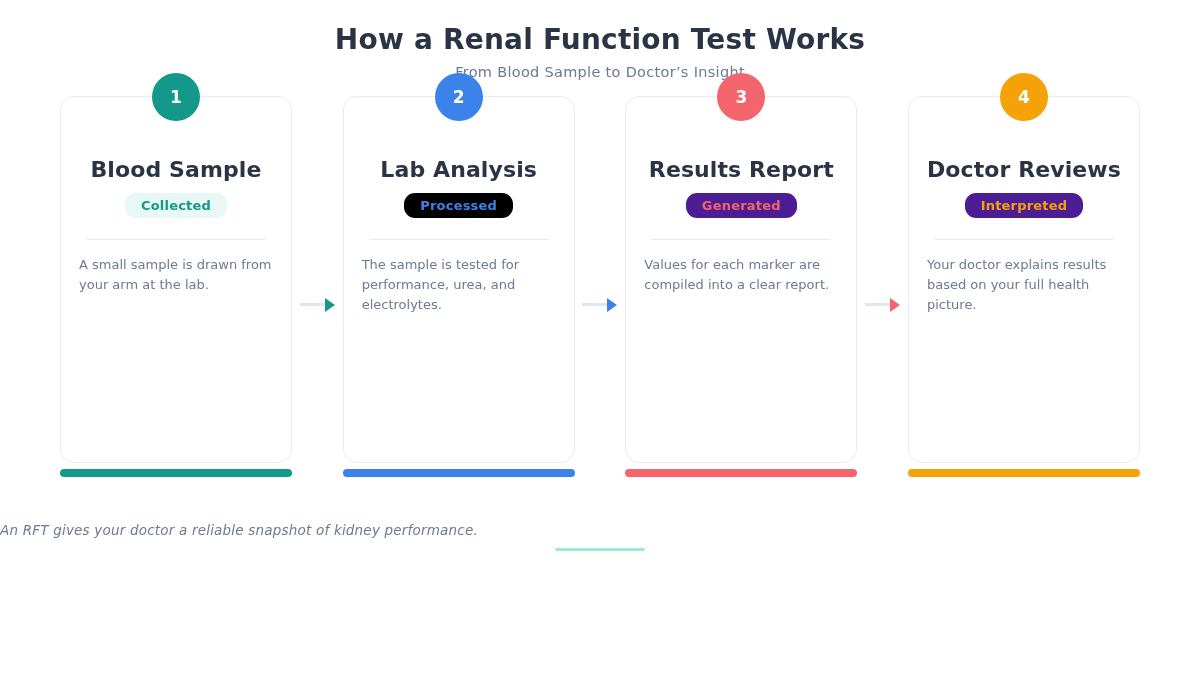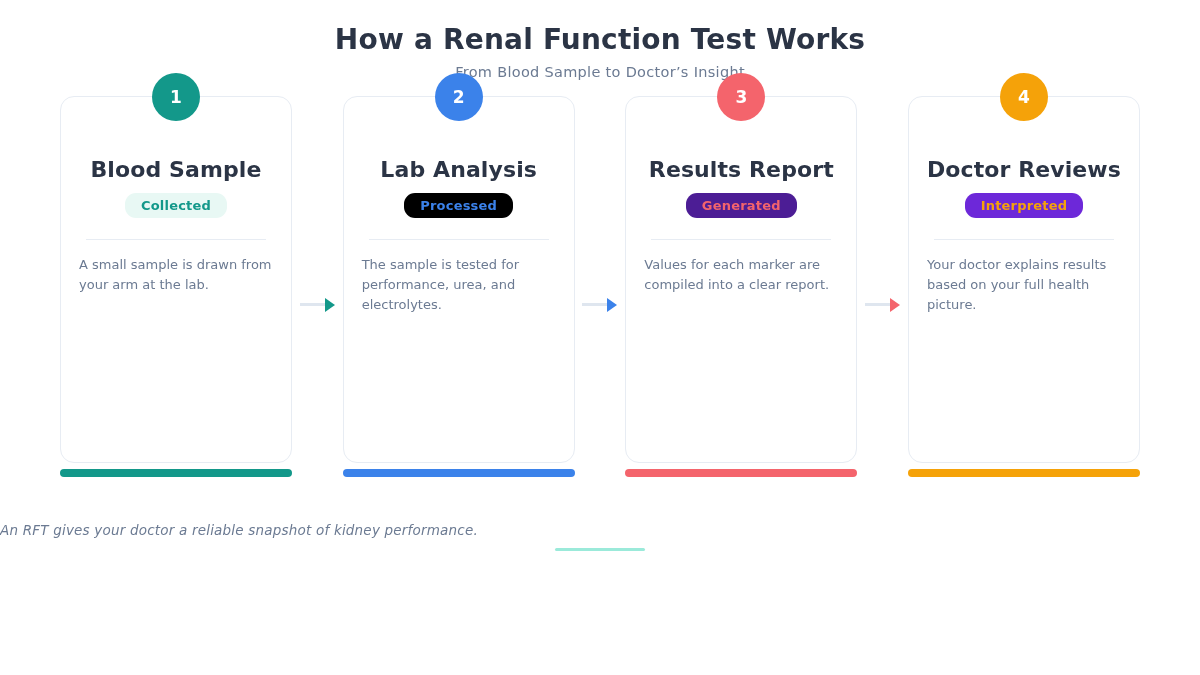--- a/index.html
+++ b/index.html
@@ -254,21 +254,21 @@
         <div class="arrow-line" style="background: rgb(223, 230, 239);"></div>
         <div class="arrow-head" style="border-left-color: rgb(244, 100, 108);"></div>
       </div>
     </div>
 
     <div class="step-wrap">
       <div class="card">
         <div class="step-number" style="background: rgb(245, 162, 9);">4</div>
         <div class="card-title">Doctor Reviews</div>
         <div class="badge-line">
-          <span class="badge" style="background: #6d28d9; color: rgb(245, 162, 9);">Interpreted</span>
+          <span class="badge" style="background: #4c1d95; color: rgb(245, 162, 9);">Interpreted</span>
         </div>
         <div class="divider"></div>
         <p class="card-desc">Your doctor explains results based on your full health picture.</p>
       </div>
       <div class="accent-bar" style="background: rgb(245, 162, 9);"></div>
     </div>
 
   </div>
 
   <div class="footer">

